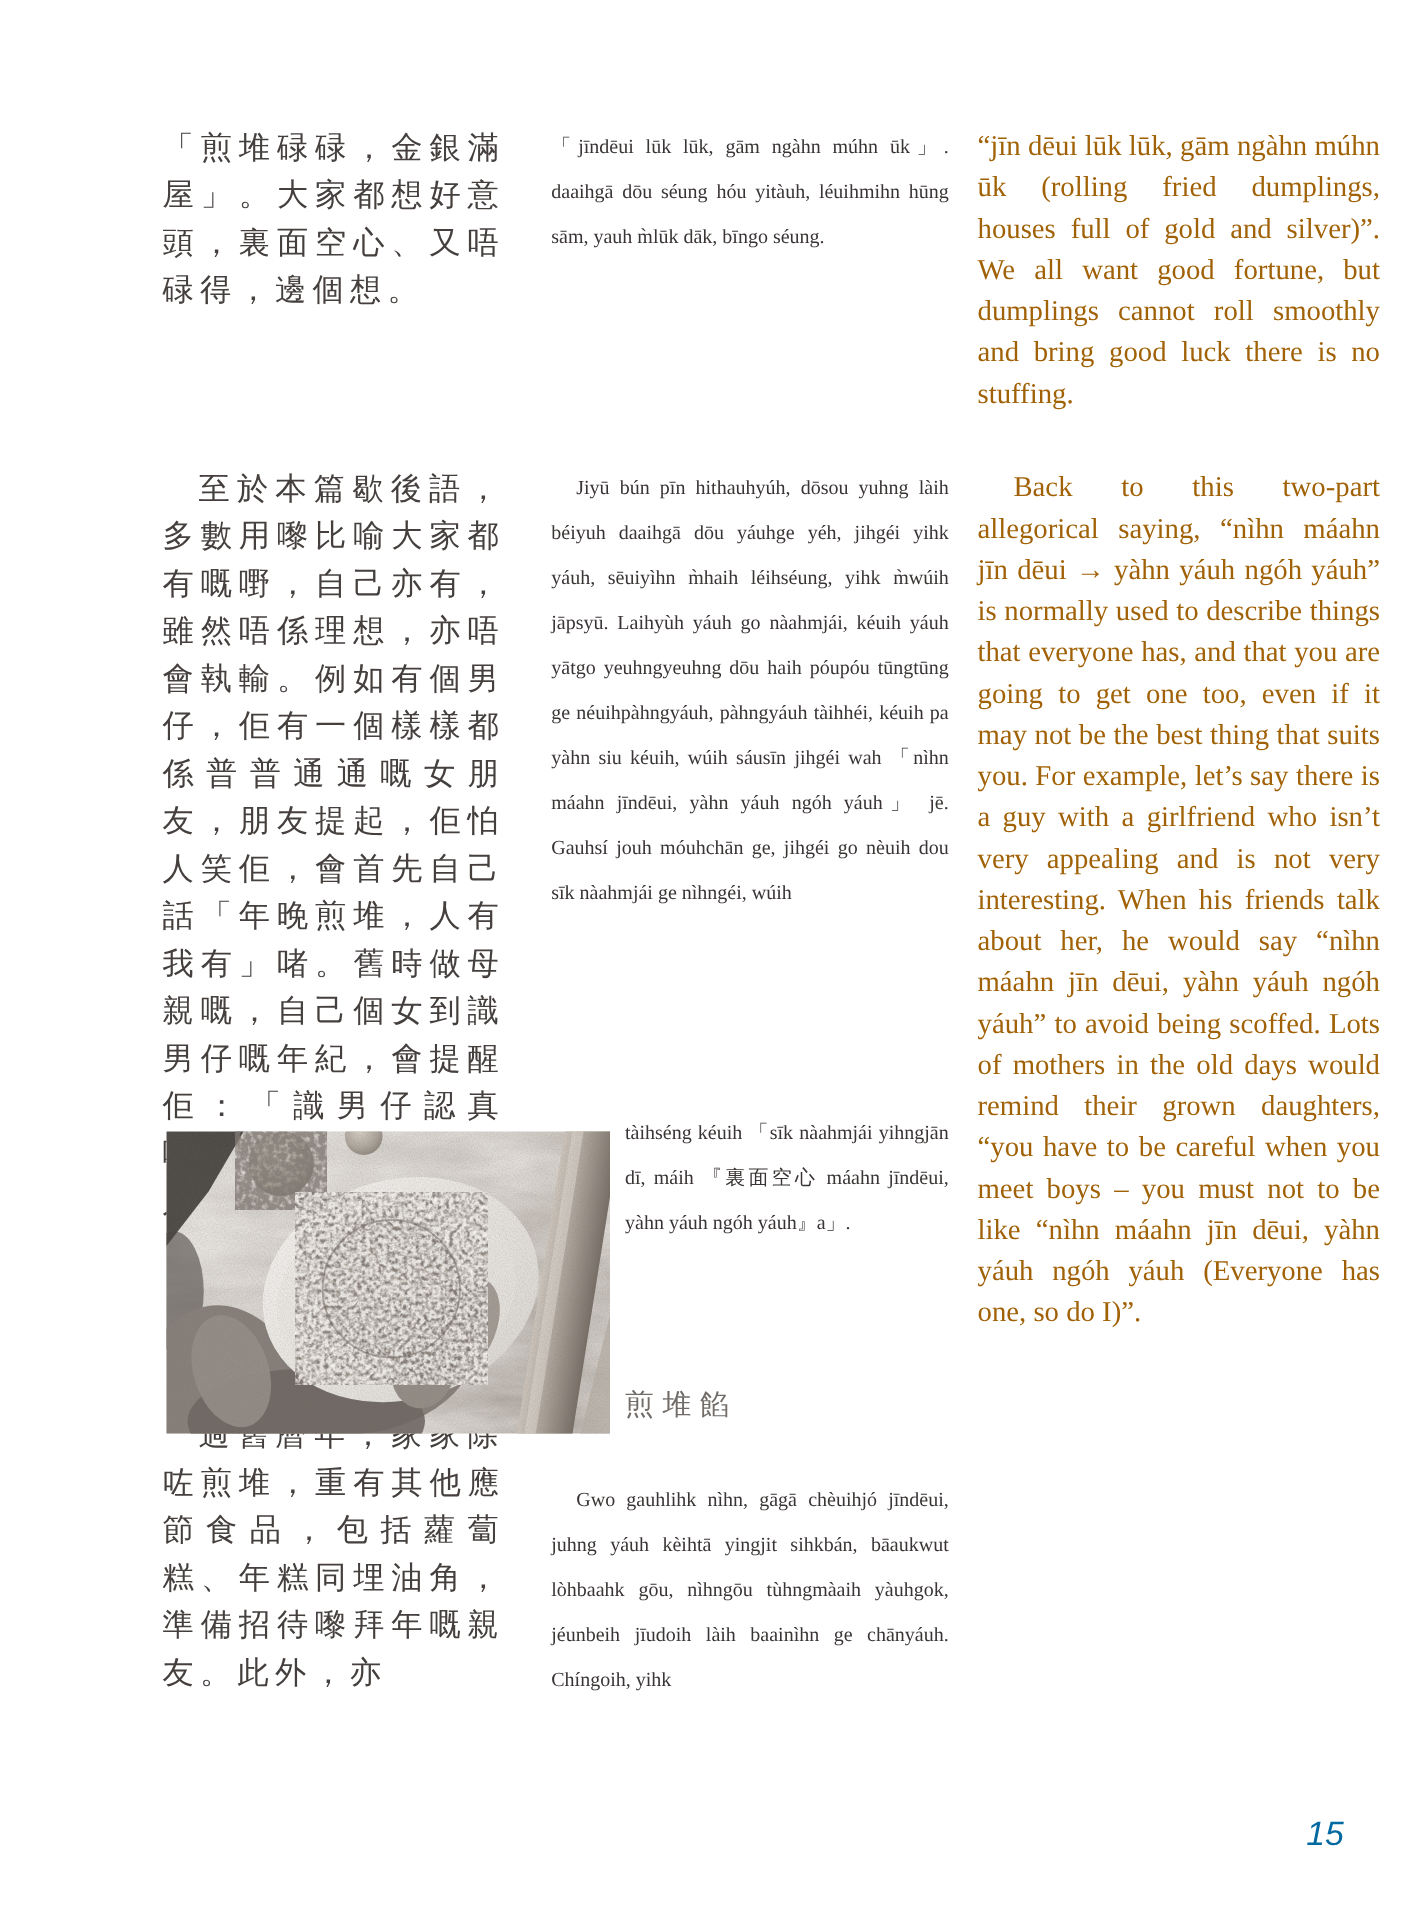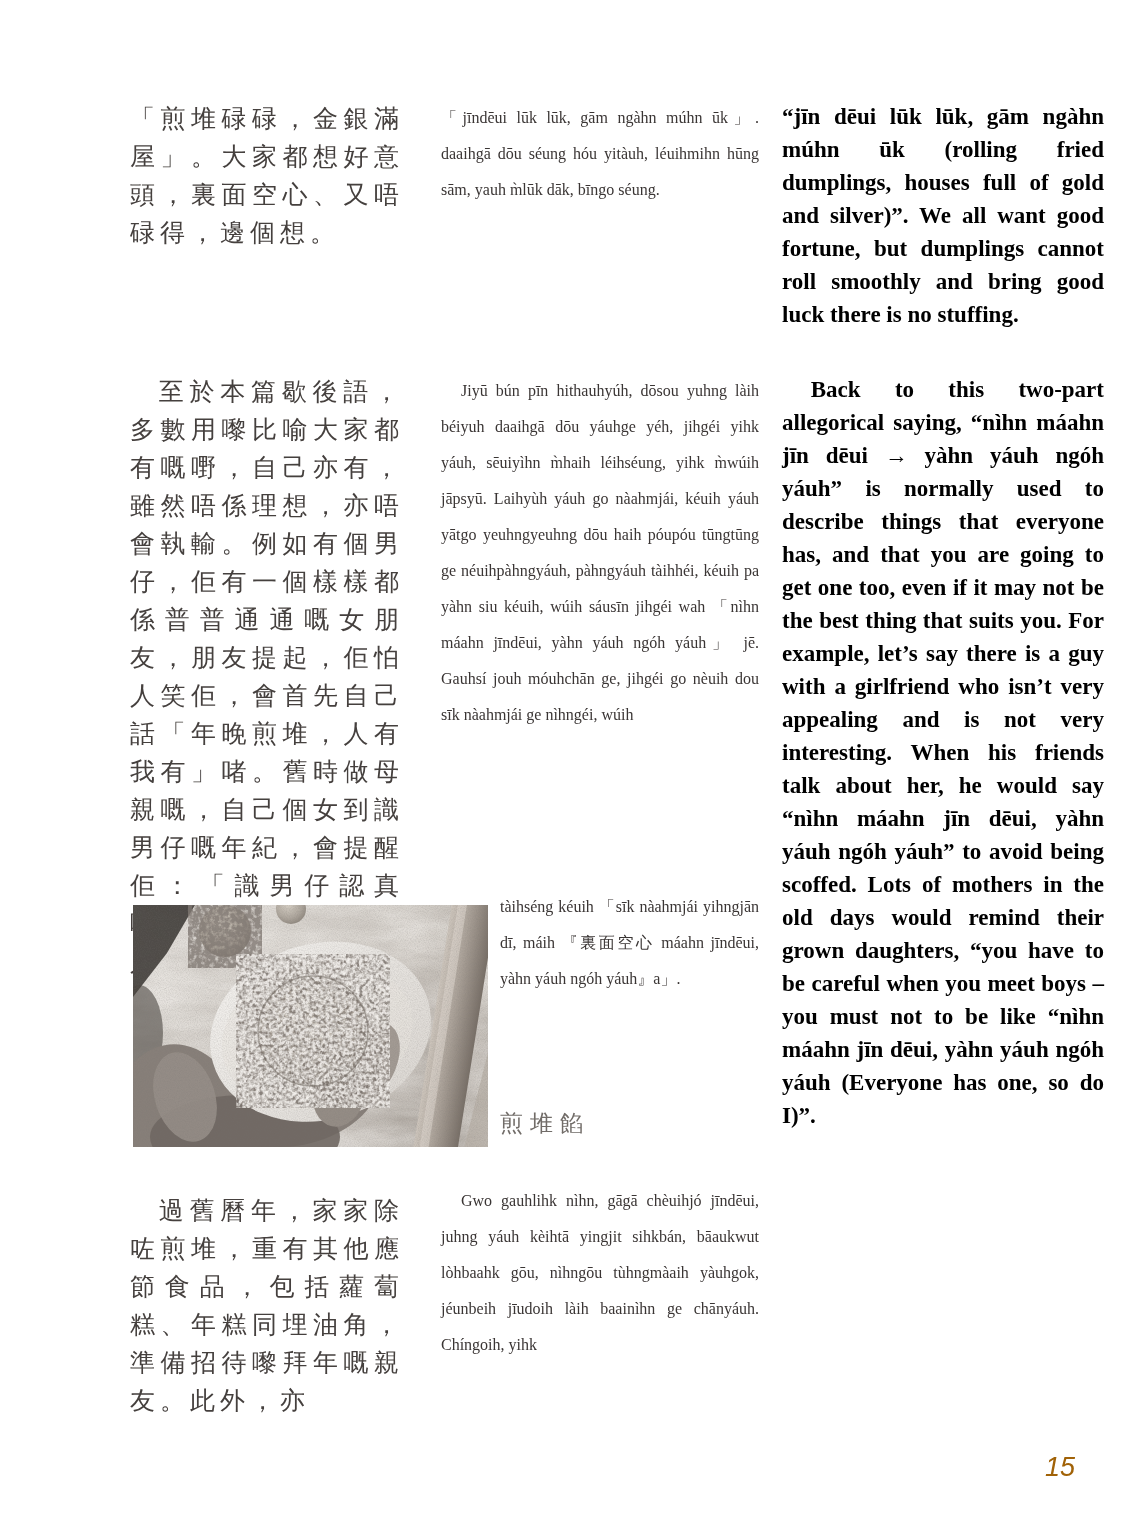--- a/index.html
+++ b/index.html
@@ -23,30 +23,29 @@
   }
   .rm {
     font-size: 16px;
     line-height: 36px;
     color: #3a3534;
     text-align: justify;
   }
   .en {
     font-size: 23px;
     line-height: 33px;
-    color: #000000;
+    color: #a16207;
     text-align: justify;
-    font-weight: bold;
   }
   .indent-zh { text-indent: 1.15em; }
   .indent-lat { text-indent: 1.25em; }
 
   .zh-p1  { left: 85px;  top: 100px;  width: 274px; }
   .zh-p2  { left: 85px;  top: 373px;  width: 274px; }
-  .zh-p3  { left: 85px;  top: 1192px; width: 274px; font-family: Liberation Serif, serif; }
+  .zh-p3  { left: 85px;  top: 1130px; width: 274px; font-family: Liberation Serif, serif; }
 
   .rm-p1  { left: 396px; top: 100px;  width: 318px; }
   .rm-p2a { left: 396px; top: 373px;  width: 318px; }
   .rm-p2b { left: 455px; top: 889px;  width: 259px; }
   .rm-p3  { left: 396px; top: 1183px; width: 318px; }
 
   .en-p1  { left: 737px; top: 100px;  width: 322px; }
   .en-p2  { left: 737px; top: 373px;  width: 322px; }
   .en-p3  { left: 737px; top: 1183px; width: 322px; }
 
@@ -67,21 +66,21 @@
     font-family: "Liberation Serif", "DejaVu Serif", serif;
     text-align: center;
   }
   .pagenum {
     position: absolute;
     left: 1000px; top: 1452px;
     width: 60px;
     font-family: "Liberation Sans", "DejaVu Sans", sans-serif;
     font-style: italic;
     font-size: 27px;
-    color: #a16207;
+    color: #0369a1;
   }
 </style>
 </head>
 <body>
 
 <div class="page">
 
   <p class="para zh zh-p1">「煎堆碌碌，金銀滿屋」。大家都想好意頭，裏面空心、又唔碌得，邊個想。</p>
   <p class="para zh zh-p2 indent-zh">至於本篇歇後語，多數用嚟比喻大家都有嘅嘢，自己亦有，雖然唔係理想，亦唔會執輸。例如有個男仔，佢有一個樣樣都係普普通通嘅女朋友，朋友提起，佢怕人笑佢，會首先自己話「年晚煎堆，人有我有」啫。舊時做母親嘅，自己個女到識男仔嘅年紀，會提醒佢：「識男仔認真啲，咪『年晚煎堆，人有我有』呀」。</p>
   <p class="para zh zh-p3 indent-zh">過舊曆年，家家除咗煎堆，重有其他應節食品，包括蘿蔔糕、年糕同埋油角，準備招待嚟拜年嘅親友。此外，亦</p>

